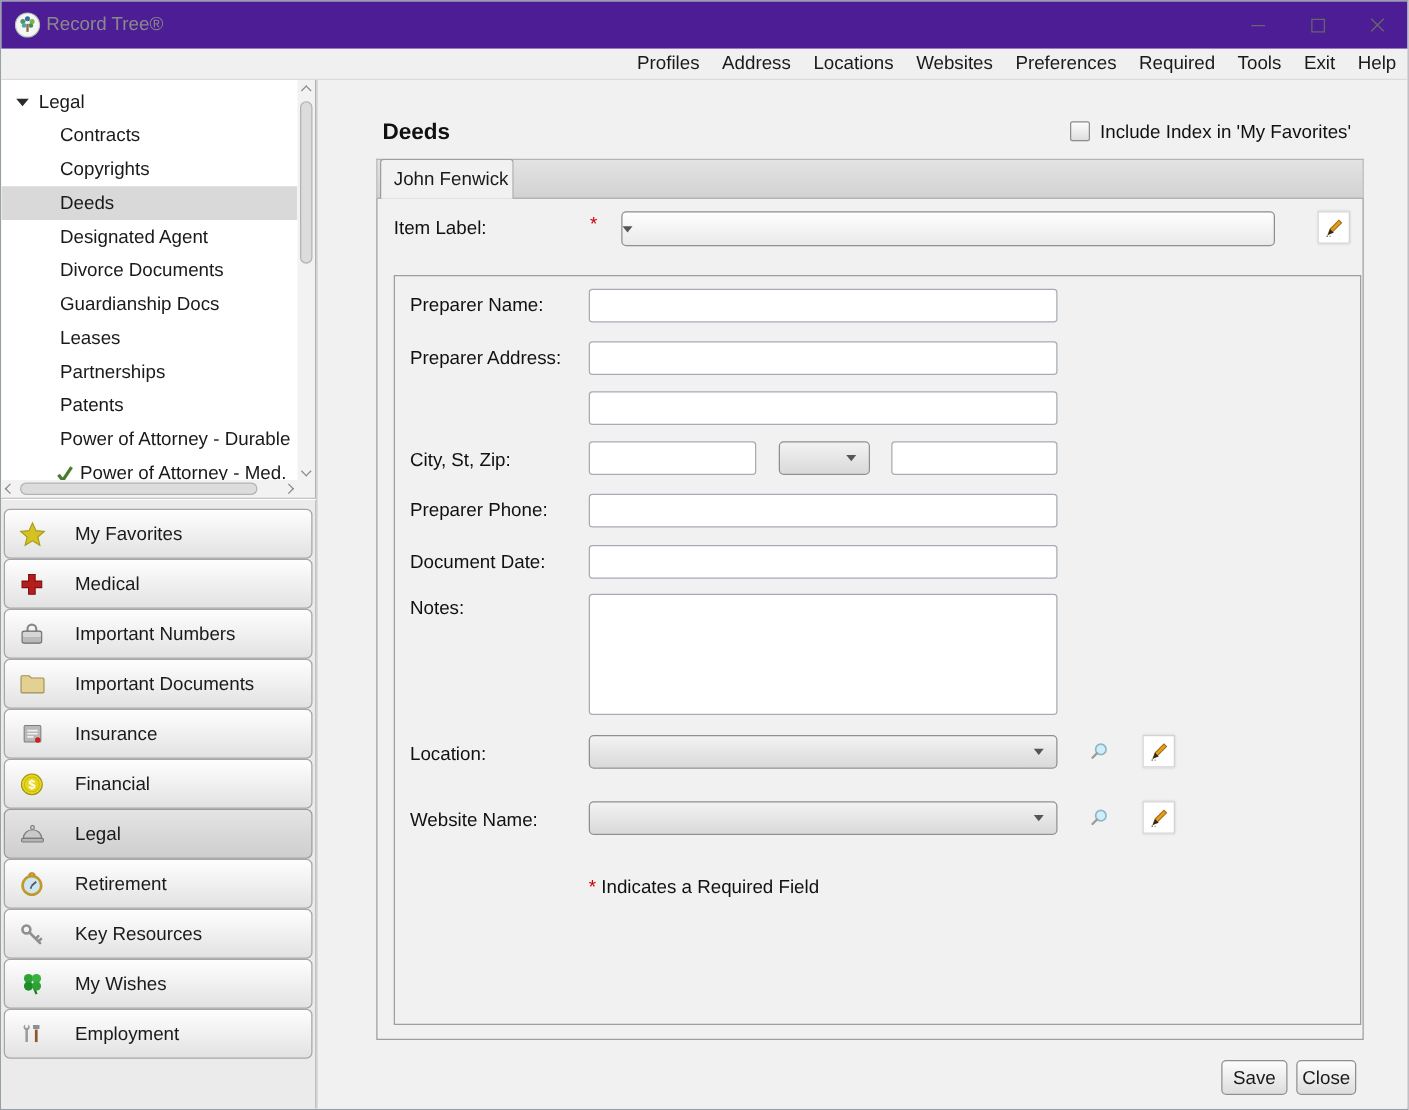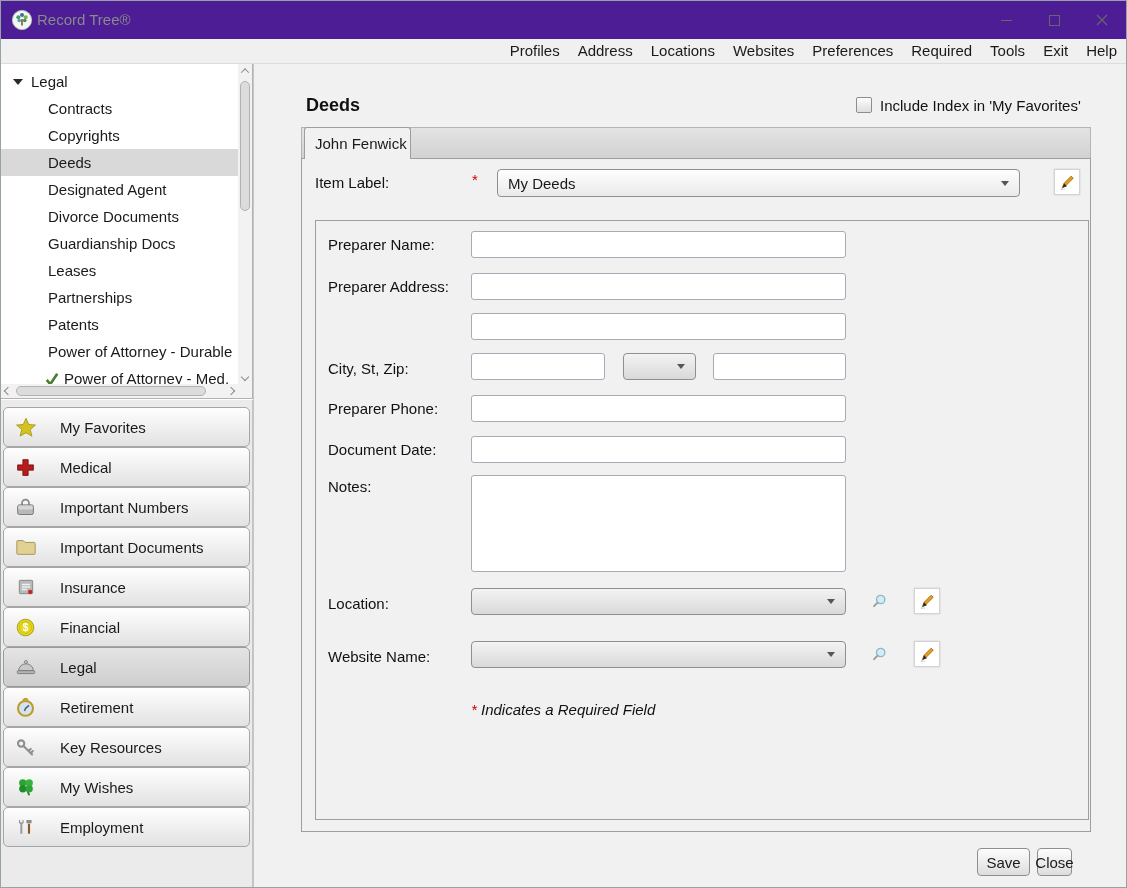--- a/index.html
+++ b/index.html
@@ -308,21 +308,20 @@
 
   <div id="tabstrip"></div>
   <div id="tab-john">
       <span>John Fenwick</span>
     </div>
 
   <div id="tabpage">
     <span class="lbl" style="left:13px;top:15px;">Item Label:</span>
     <span class="lbl req" style="left:170px;top:12px;">*</span>
     <div class="dd" style="left:195px;top:10px;width:523px;">
-      <span class="val">My Deeds</span>
       <span class="dd-arrow"></span>
     </div>
     <div class="chip" style="left:752px;top:10px;">
       <svg width="20" height="20" viewBox="0 0 24 24">
           <path d="M6.5 19l2-5.5L17 5l2.5 2.5-8.5 8.5z" fill="#e89c1c" stroke="#9a6a10"></path>
           <path d="M6.5 19l2-5.5 3.5 3.5z" fill="#2a2a2a"></path>
           <path d="M5 20.5h4" stroke="#777" stroke-dasharray="1.5 1.5"></path>
         </svg>
     </div>
 
@@ -382,23 +381,23 @@
           </svg>
       </div>
       <div class="chip" style="left:598px;top:420px;">
         <svg width="20" height="20" viewBox="0 0 24 24">
             <path d="M6.5 19l2-5.5L17 5l2.5 2.5-8.5 8.5z" fill="#e89c1c" stroke="#9a6a10"></path>
             <path d="M6.5 19l2-5.5 3.5 3.5z" fill="#2a2a2a"></path>
             <path d="M5 20.5h4" stroke="#777" stroke-dasharray="1.5 1.5"></path>
           </svg>
       </div>
 
-      <div id="footer-note" style="left:155px;top:480px;font-style:italic;" class="lbl">
+      <div id="footer-note" style="left:155px;top:480px;" class="lbl">
         <span class="req">*</span>
         <span>Indicates a Required Field</span>
       </div>
     </div>
   </div>
 
   <div class="btn" style="left:976px;top:847px;width:53px;">Save</div>
-  <div class="btn" style="left:1036px;top:847px;width:35px;">Close</div>
+  <div class="btn" style="left:1036px;top:847px;width:48px;">Close</div>
 
 </div>
 
 </body></html>

